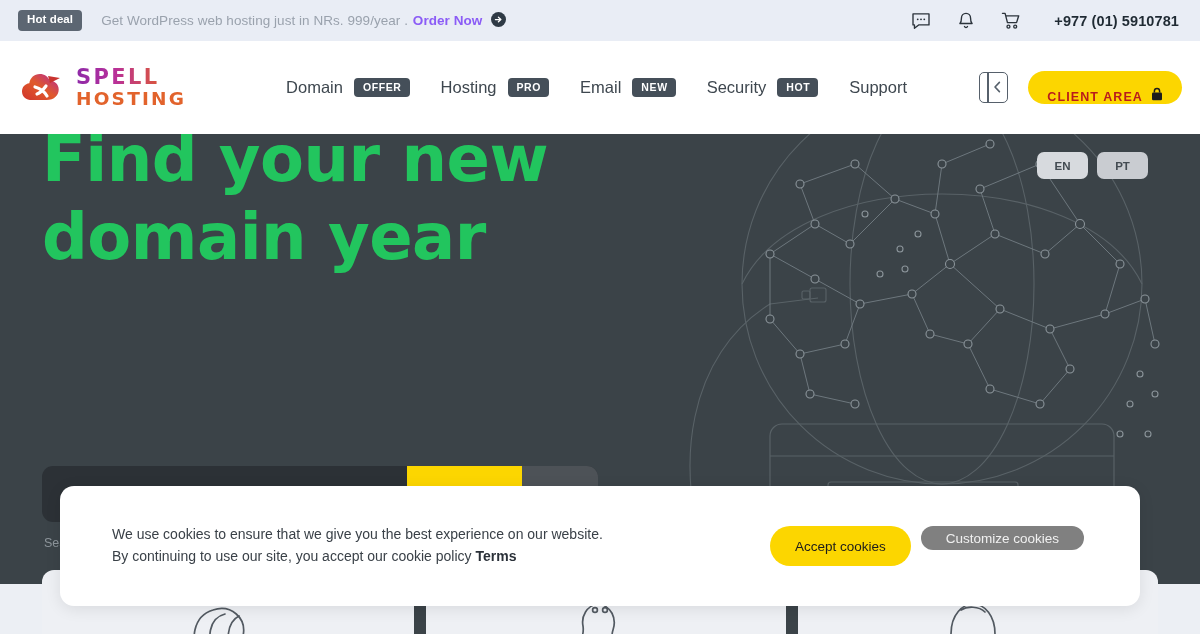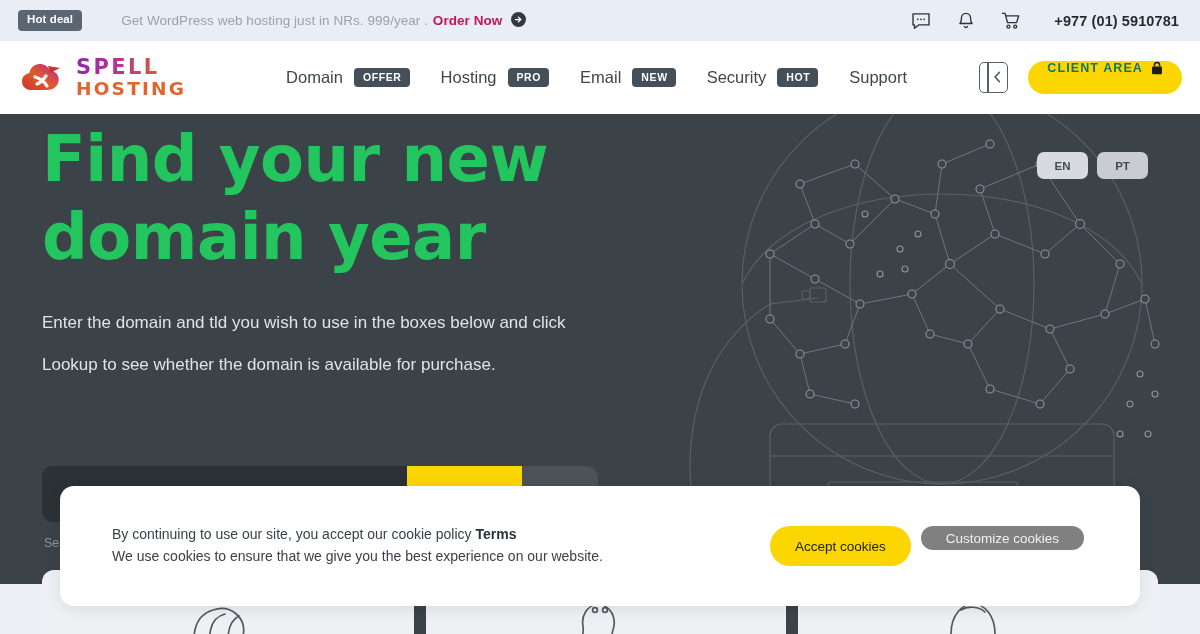--- a/index.html
+++ b/index.html
@@ -10,46 +10,45 @@
     background: #eceff4;
   }
   .page { position: relative; width: 1200px; height: 634px; overflow: hidden; }
 
   
   .topbar {
     position: absolute; top: 0; left: 0; width: 1200px; height: 41px;
     background: #e9edf5;
     display: flex; align-items: center;
     padding: 0 18px;
-    gap: 20px;
   }
   .hot-badge {
     background: #5c6672; color: #ffffff;
     font-size: 11.5px; font-weight: bold;
     padding: 4px 9px 5px; border-radius: 4px;
     letter-spacing: .1px; line-height: 1;
   }
   .promo-text {
     margin-left: 19px; font-size: 13.5px; color: #9aa2ad;
     letter-spacing: .05px; white-space: nowrap;
   }
-  .promo-order { color: #be185d; font-weight: 600; margin-left: 1px; }
+  .promo-order { color: #8b5cf6; font-weight: 600; margin-left: 1px; }
   .arrow-circle {
     display: inline-block; vertical-align: -2px; margin-left: 5px;
   }
   .topbar-right {
     margin-left: auto; display: flex; align-items: center; gap: 25px;
     padding-right: 3px;
   }
   .ticon { width: 20px; height: 20px; display: block; cursor: pointer; }
   .phone { font-size: 14.5px; font-weight: bold; color: #1f2a33; letter-spacing: .1px; margin-left: 8px; }
 
   
   .navbar {
-    position: absolute; top: 41px; left: 0; width: 1200px; height: 73px;
+    position: absolute; top: 41px; left: 0; width: 1200px; height: 93px;
     background: #ffffff;
     display: flex; align-items: center; padding: 0 18px;
     z-index: 6;
   }
   .logo { display: flex; align-items: center; height: 46px; cursor: pointer; }
   .logo-mark { width: 52px; height: 40px; margin-right: 6px; }
   .logo-type { display: flex; flex-direction: column; line-height: 1; }
   .logo-spell {
     font-size: 21px; font-weight: 800; letter-spacing: 2.4px;
     background: linear-gradient(90deg,#8e2aa8 0%,#b8309a 35%,#d9553d 75%,#e8622e 100%);
@@ -78,24 +77,24 @@
     width: 29px; height: 31px; border: 1.6px solid #56606b; border-radius: 5px;
     position: relative; cursor: pointer; background: #fff;
   }
   .collapse-btn .bar {
     position: absolute; left: 7px; top: 0; bottom: 0; width: 1.6px; background: #56606b;
   }
   .collapse-btn .chev {
     position: absolute; left: 13px; top: 50%; transform: translateY(-50%);
   }
   .client-btn {
-    background: #fcd600; color: #0f766e;
+    background: #fcd600; color: #b91c1c;
     font-size: 12.5px; font-weight: bold; letter-spacing: 1.1px;
     border: none; border-radius: 20px; height: 33px;
-    padding: 0 19px; display: flex; align-items: flex-start; gap: 8px;
+    padding: 0 19px; display: flex; align-items: flex-end; gap: 8px;
     cursor: pointer; font-family: "Liberation Sans", sans-serif;
   }
 
   
   .hero {
     position: absolute; top: 114px; left: 0; width: 1200px; height: 470px;
     background: #3b4348; overflow: hidden;
   }
   .hero-copy { position: absolute; left: 42px; top: 0px; width: 600px; }
   .hero-title {
@@ -382,21 +381,20 @@
     <div class="lang-switch">
       <span class="lang-btn">EN</span>
       <span class="lang-btn inactive">PT</span>
     </div>
 
     <div class="hero-copy">
       <h1 class="hero-title">
         <span>Find your new</span><br>
         <span>domain year</span>
       </h1>
-      <p class="hero-sub">Enter the domain and tld you wish to use in the boxes below and click Lookup to see whether the domain is available for purchase.</p>
     </div>
 
     <div class="searchbar">
       <span class="search-input-wrap">
         <input class="search-input" type="text" placeholder="Search your domain name" style="">
       </span>
       <button class="lookup-btn">Lookup</button>
       <span class="tld-select">
         <span>.com</span>
         <span>
@@ -443,24 +441,24 @@
             <path d="M28 46 v 26 M36 46 v 28 M44 46 v 28 M52 46 v 28 M60 46 v 26"></path>
             <path d="M34 18 C 40 14, 52 14, 58 20"></path>
           </g>
         </svg>
       </span>
     </div>
   </div>
 
   <div class="cookie">
     <div class="cookie-text">
+      <div>We use cookies to ensure that we give you the best experience on our website.</div>
       <div>
         <span>By continuing to use our site, you accept our cookie policy </span><span class="cookie-terms">Terms</span>
       </div>
-      <div>We use cookies to ensure that we give you the best experience on our website.</div>
     </div>
     <div class="cookie-actions">
       <button class="btn-accept">Accept cookies</button>
       <button class="btn-customize">Customize cookies</button>
     </div>
   </div>
 
 </div>
 
 </body></html>

